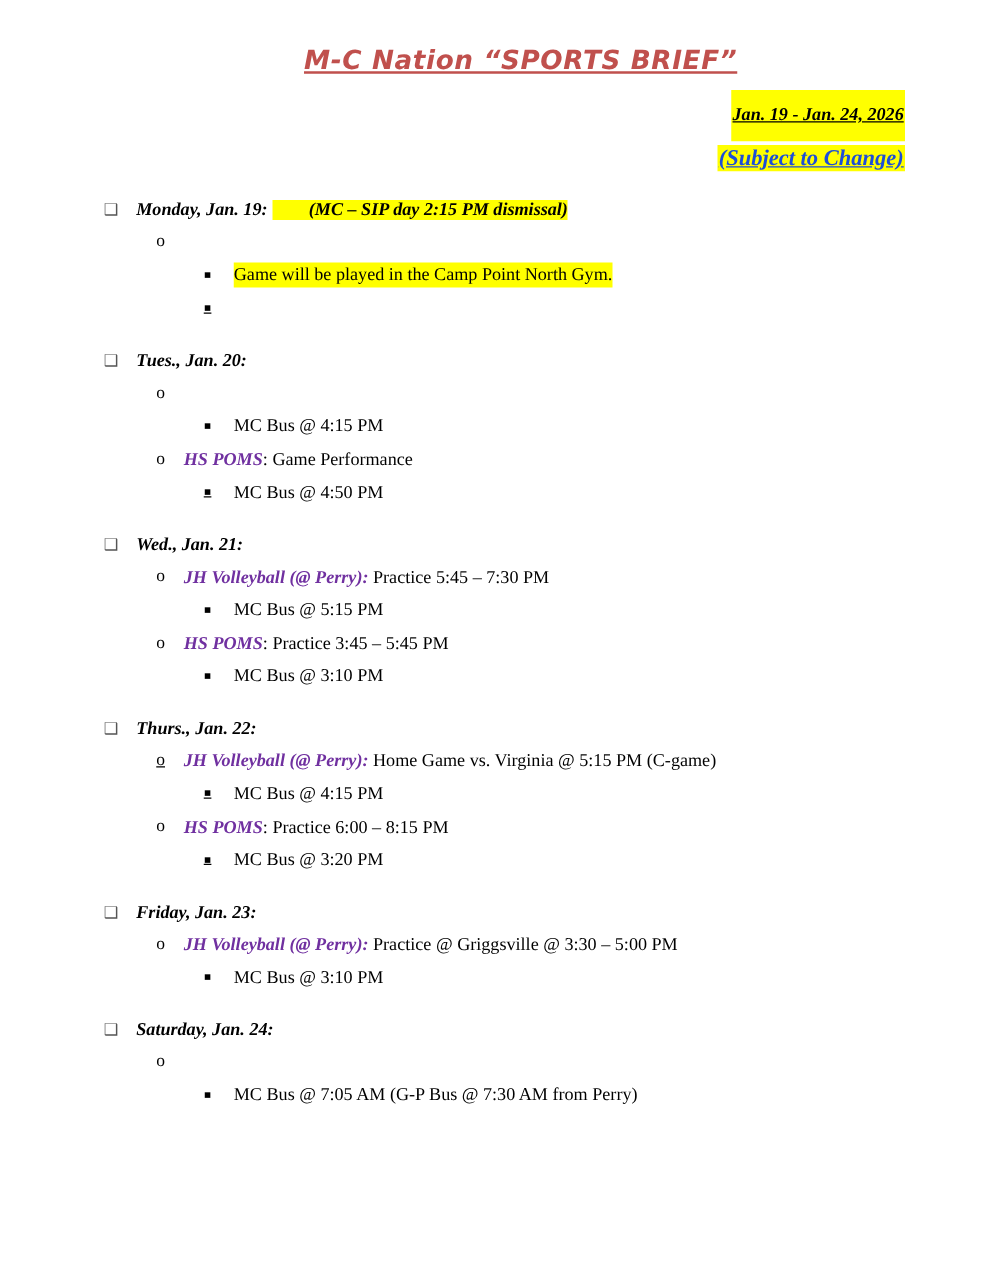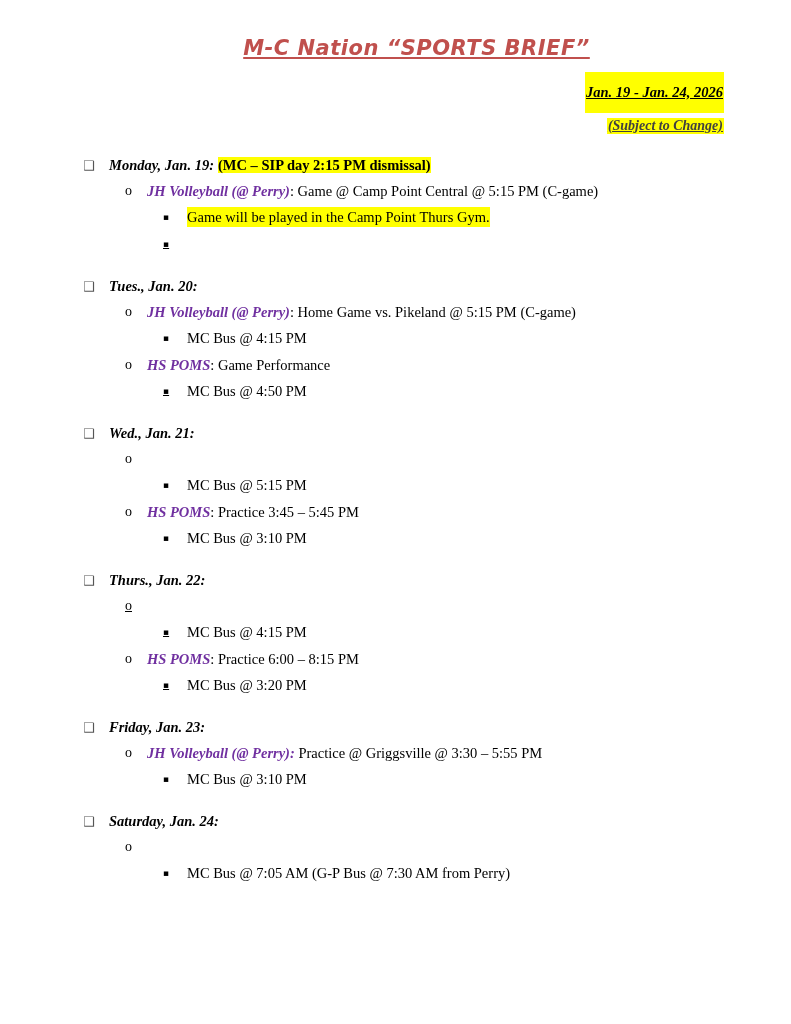--- a/index.html
+++ b/index.html
@@ -56,23 +56,23 @@
     text-align: right;
     margin-top: 3px;
     padding-right: 32px;
   }
   .subject-line {
     display: inline-block;
     background: #ffff00;
     font-family: "Liberation Serif", serif;
     font-weight: bold;
     font-style: italic;
-    font-size: 14px;
-    text-decoration: underline;
-    color: #404040;
+    font-size: 18px;
+    text-decoration: underline;
+    color: #1d4ed8;
     padding: 0 1px;
   }
 
   
   .day-block {
     margin-top: 22px;
   }
   .day-row {
     display: flex;
     align-items: flex-start;
@@ -90,24 +90,26 @@
   .day-label {
     font-family: "Liberation Serif", serif;
     font-weight: bold;
     font-style: italic;
     font-size: 14.5px;
     line-height: 19px;
   }
   .day-note {
     font-family: "Liberation Serif", serif;
     font-weight: bold;
+    font-style: italic;
     font-size: 14.5px;
     background: #ffff00;
     line-height: 19px;
     margin-left: 4px;
+    padding-left: 29px;
   }
 
   
   .lvl2-row {
     display: flex;
     align-items: flex-start;
     padding-left: 48px;
     margin-top: 6px;
   }
   .lvl2-bullet {
@@ -178,38 +180,36 @@
   </div>
 
   <div id="days-container">
       <div class="day-block">
         <div class="day-row">
           <span class="day-bullet">❑</span>
           <span><span class="day-label">Monday, Jan. 19:</span><span class="day-note">(MC – SIP day 2:15 PM dismissal)</span></span>
         </div>
         <div class="lvl2-row">
           <span class="lvl2-bullet">o</span>
-          <span class="lvl2-text"><span class="sport">JH Volleyball (@ Perry)</span><span>:</span><span> Game @ Camp Point Central @ 5:15 PM (C-game)</span></span>
-        </div>
-        <div class="lvl3-row">
-          <span class="lvl3-bullet">▪</span>
-          <span class="lvl3-text hl">Game will be played in the Camp Point Thurs Gym.</span>
+        </div>
+        <div class="lvl3-row">
+          <span class="lvl3-bullet">▪</span>
+          <span class="lvl3-text hl">Game will be played in the Camp Point North Gym.</span>
         </div>
         <div class="lvl3-row">
           <span class="lvl3-bullet underlined">▪</span>
         </div>
       </div>
       <div class="day-block">
         <div class="day-row">
           <span class="day-bullet">❑</span>
           <span><span class="day-label">Tues., Jan. 20:</span></span>
         </div>
         <div class="lvl2-row">
           <span class="lvl2-bullet">o</span>
-          <span class="lvl2-text"><span class="sport">JH Volleyball (@ Perry)</span><span>:</span><span> Home Game vs. Pikeland @ 5:15 PM (C-game)</span></span>
         </div>
         <div class="lvl3-row">
           <span class="lvl3-bullet">▪</span>
           <span class="lvl3-text">MC Bus @ 4:15 PM</span>
         </div>
         <div class="lvl2-row">
           <span class="lvl2-bullet">o</span>
           <span class="lvl2-text"><span class="sport">HS POMS</span><span>:</span><span> Game Performance</span></span>
         </div>
         <div class="lvl3-row">
@@ -217,20 +217,21 @@
           <span class="lvl3-text">MC Bus @ 4:50 PM</span>
         </div>
       </div>
       <div class="day-block">
         <div class="day-row">
           <span class="day-bullet">❑</span>
           <span><span class="day-label">Wed., Jan. 21:</span></span>
         </div>
         <div class="lvl2-row">
           <span class="lvl2-bullet">o</span>
+          <span class="lvl2-text"><span class="sport">JH Volleyball (@ Perry):</span><span> Practice 5:45 – 7:30 PM</span></span>
         </div>
         <div class="lvl3-row">
           <span class="lvl3-bullet">▪</span>
           <span class="lvl3-text">MC Bus @ 5:15 PM</span>
         </div>
         <div class="lvl2-row">
           <span class="lvl2-bullet">o</span>
           <span class="lvl2-text"><span class="sport">HS POMS</span><span>:</span><span> Practice 3:45 – 5:45 PM</span></span>
         </div>
         <div class="lvl3-row">
@@ -238,20 +239,21 @@
           <span class="lvl3-text">MC Bus @ 3:10 PM</span>
         </div>
       </div>
       <div class="day-block">
         <div class="day-row">
           <span class="day-bullet">❑</span>
           <span><span class="day-label">Thurs., Jan. 22:</span></span>
         </div>
         <div class="lvl2-row">
           <span class="lvl2-bullet underlined">o</span>
+          <span class="lvl2-text"><span class="sport">JH Volleyball (@ Perry):</span><span> Home Game vs. Virginia @ 5:15 PM (C-game)</span></span>
         </div>
         <div class="lvl3-row">
           <span class="lvl3-bullet underlined">▪</span>
           <span class="lvl3-text">MC Bus @ 4:15 PM</span>
         </div>
         <div class="lvl2-row">
           <span class="lvl2-bullet">o</span>
           <span class="lvl2-text"><span class="sport">HS POMS</span><span>:</span><span> Practice 6:00 – 8:15 PM</span></span>
         </div>
         <div class="lvl3-row">
@@ -259,21 +261,21 @@
           <span class="lvl3-text">MC Bus @ 3:20 PM</span>
         </div>
       </div>
       <div class="day-block">
         <div class="day-row">
           <span class="day-bullet">❑</span>
           <span><span class="day-label">Friday, Jan. 23:</span></span>
         </div>
         <div class="lvl2-row">
           <span class="lvl2-bullet">o</span>
-          <span class="lvl2-text"><span class="sport">JH Volleyball (@ Perry):</span><span> Practice @ Griggsville @ 3:30 – 5:55 PM</span></span>
+          <span class="lvl2-text"><span class="sport">JH Volleyball (@ Perry):</span><span> Practice @ Griggsville @ 3:30 – 5:00 PM</span></span>
         </div>
         <div class="lvl3-row">
           <span class="lvl3-bullet">▪</span>
           <span class="lvl3-text">MC Bus @ 3:10 PM</span>
         </div>
       </div>
       <div class="day-block">
         <div class="day-row">
           <span class="day-bullet">❑</span>
           <span><span class="day-label">Saturday, Jan. 24:</span></span>

